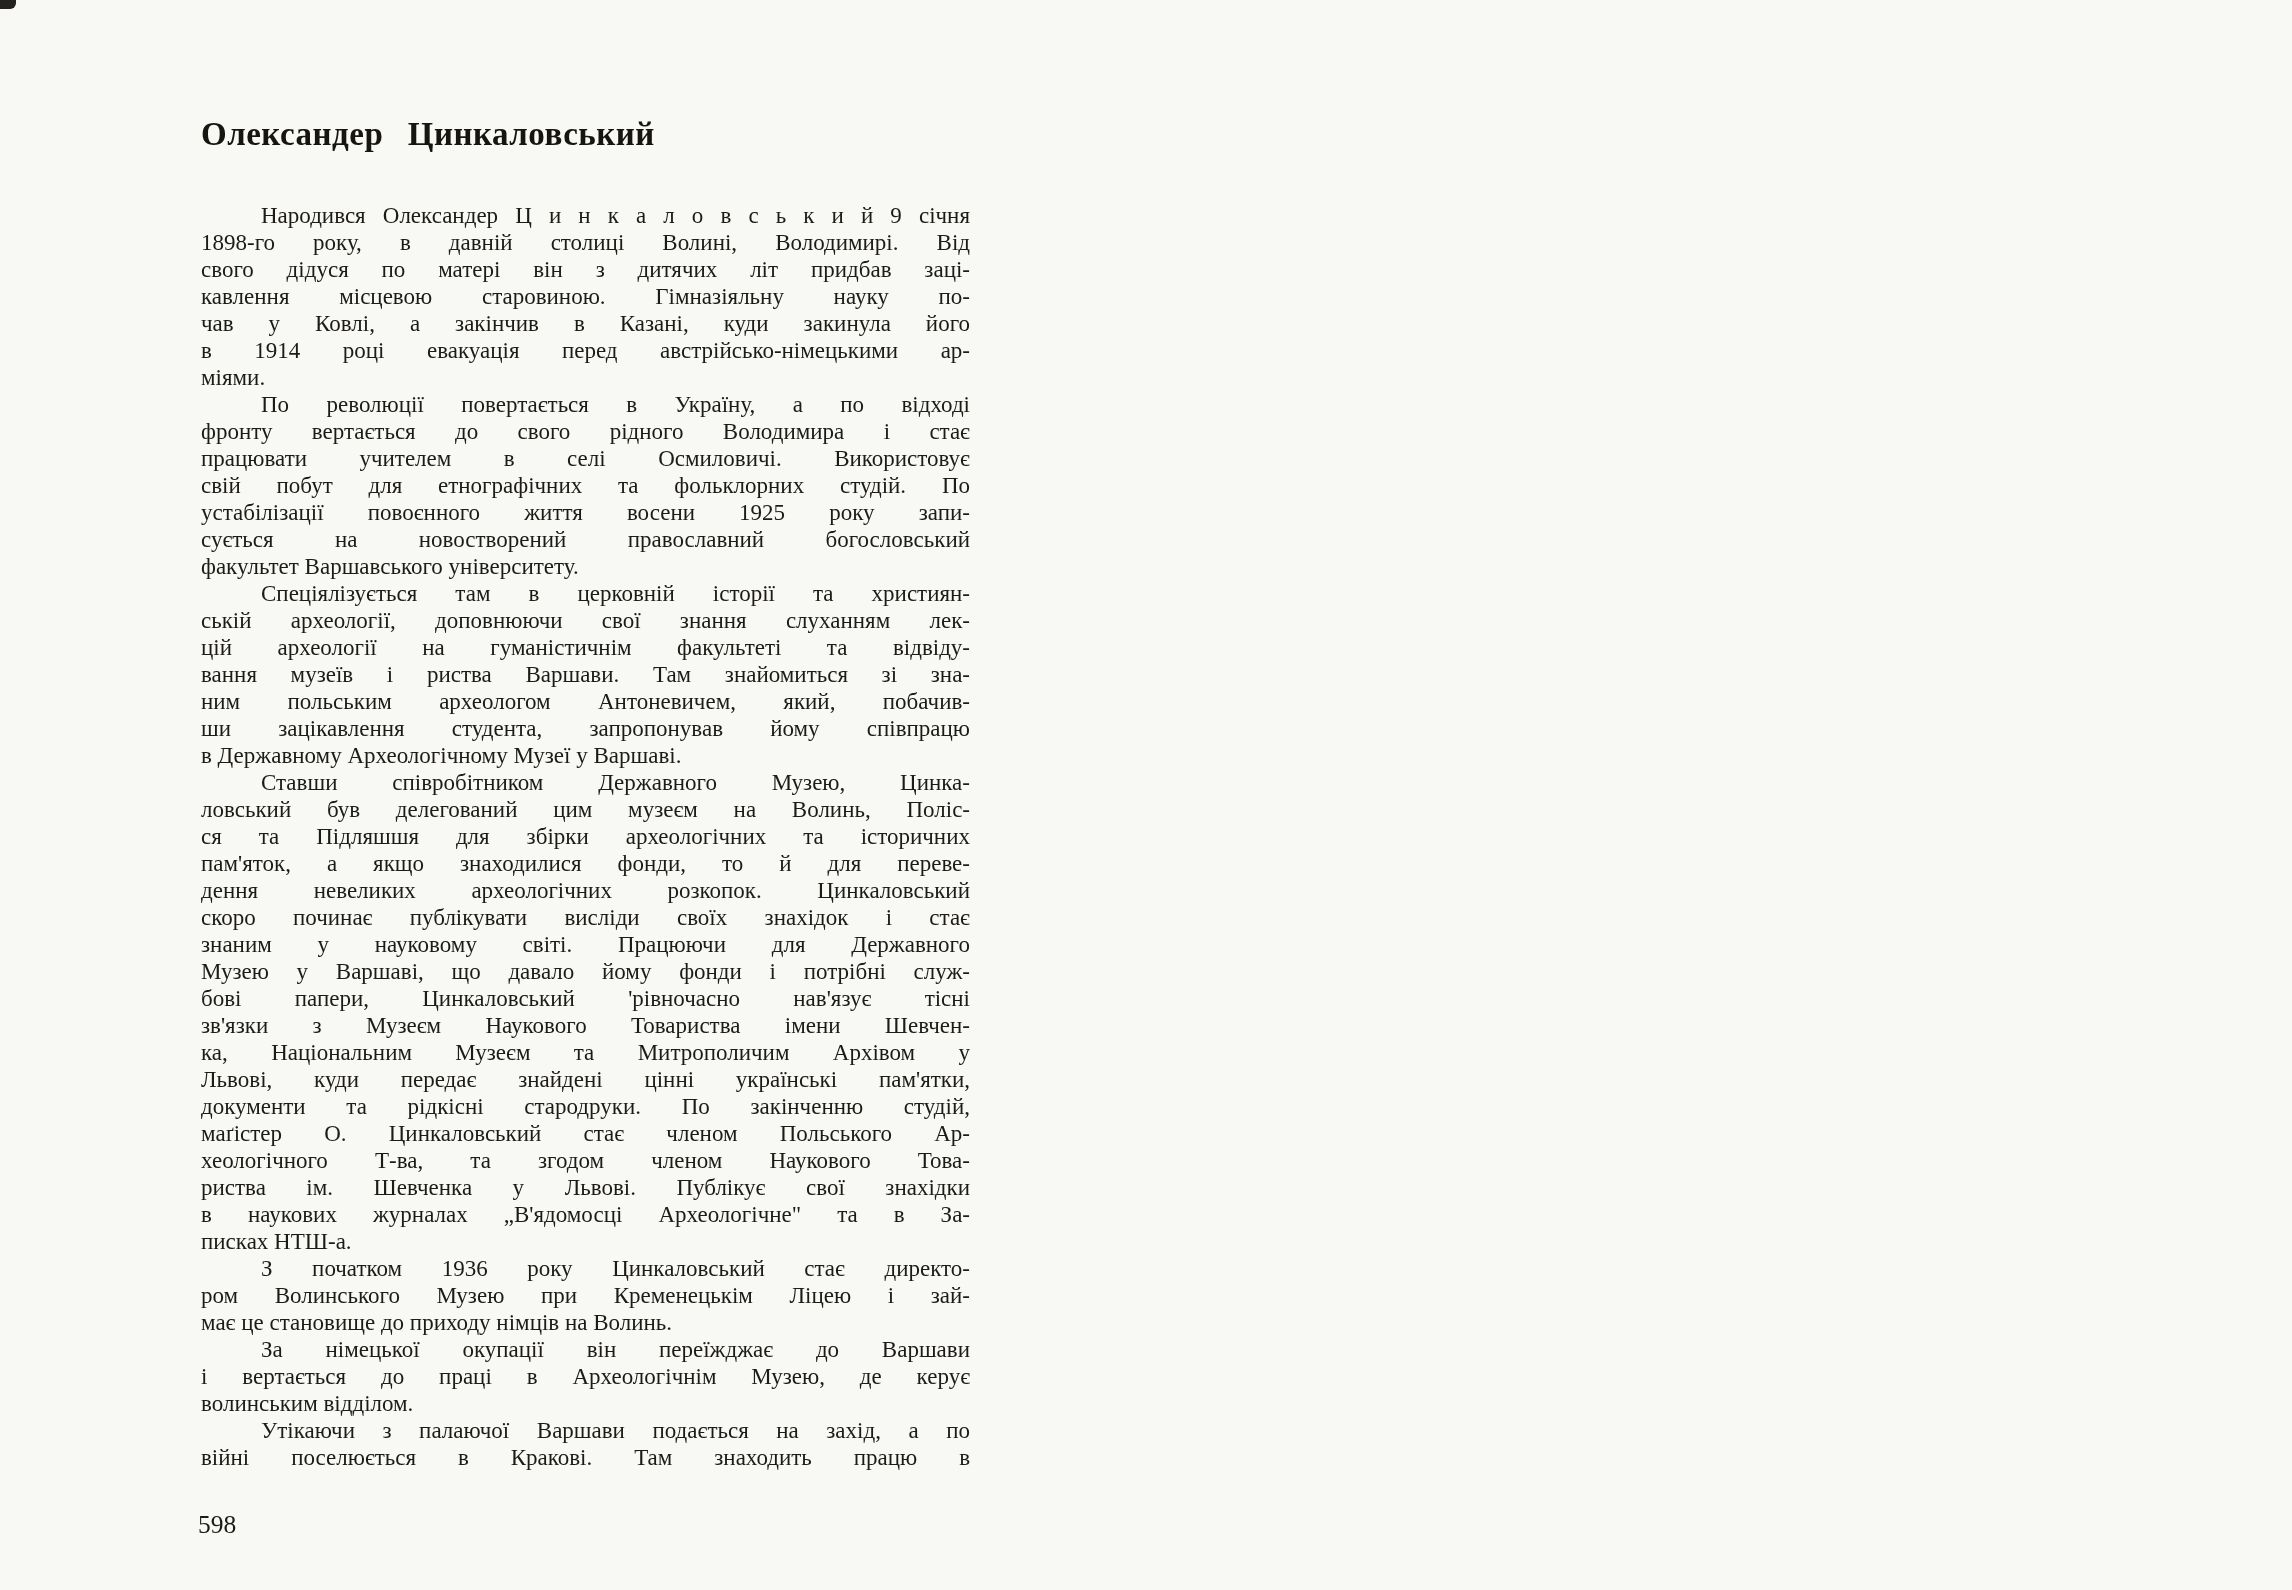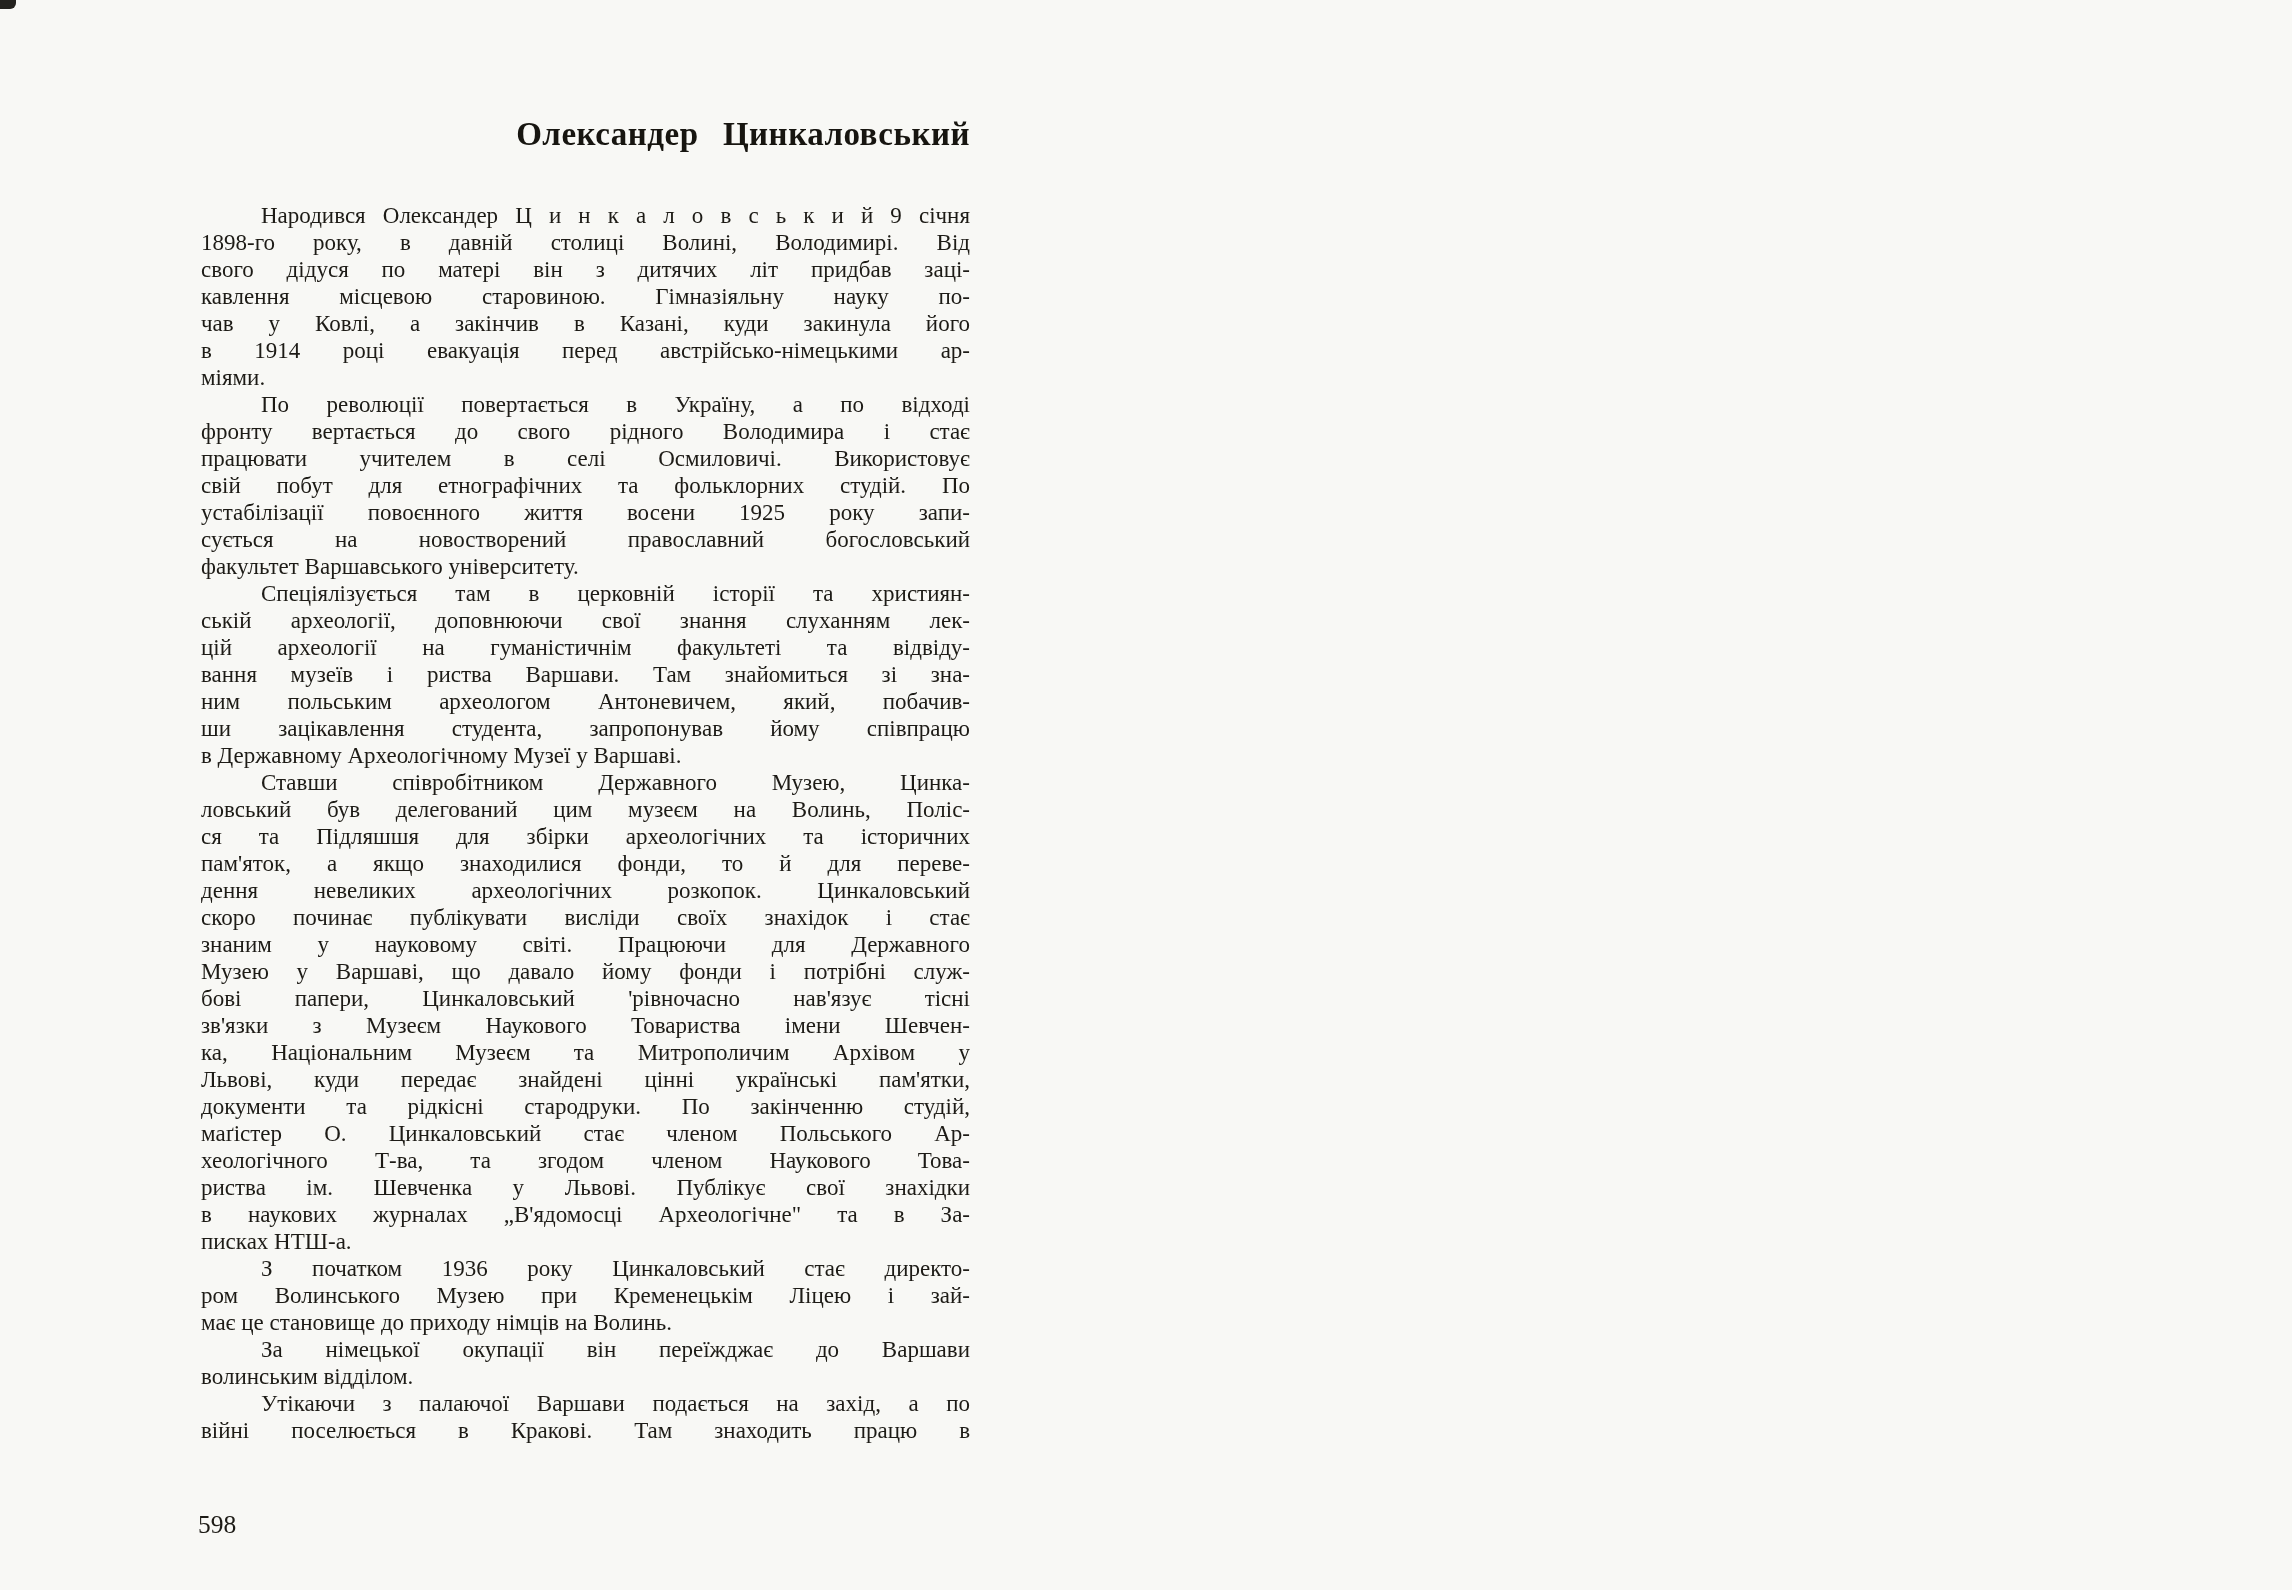--- a/index.html
+++ b/index.html
@@ -7,21 +7,21 @@
     width:2293px;height:1591px;position:relative;overflow:hidden;
     background:#f8f8f5;
     font-family:"Liberation Serif","DejaVu Serif",serif;
     color:#1d1b16;
   }
   .page{position:absolute;top:0;height:1591px;background:transparent;}
   #page-left{left:0;width:1147px;}
   #page-right{left:1147px;width:1146px;}
   .title{
     position:absolute;left:201px;top:116px;width:769px;
-    text-align:right;font-weight:bold;font-size:33px;
+    text-align:left;font-weight:bold;font-size:33px;
     word-spacing:15.7px;letter-spacing:0.5px;color:#171510;
   }
   .col{position:absolute;}
   #left-col{left:201px;top:202px;width:769px;font-size:23px;line-height:27px;}
   .line{text-align:justify;text-align-last:justify;}
   .line.short{text-align-last:left;}
   .para .line:first-child{text-indent:60px;}
   .pagenum{position:absolute;font-size:25.5px;color:#1d1b16;}
   #pagenum-left{left:198px;top:1462px;margin-top:48px;}
   .speck{position:absolute;background:#23221e;}
@@ -82,20 +82,21 @@
         <div class="line">в наукових журналах „В'ядомосці Археологічне" та в За-</div>
         <div class="line short">писках НТШ-а.</div>
       </div>
       <div class="para">
         <div class="line">З початком 1936 року Цинкаловський стає директо-</div>
         <div class="line">ром Волинського Музею при Кременецькім Ліцею і зай-</div>
         <div class="line short">має це становище до приходу німців на Волинь.</div>
       </div>
       <div class="para">
         <div class="line">За німецької окупації він переїжджає до Варшави</div>
+        <div class="line">і вертається до праці в Археологічнім Музею, де керує</div>
         <div class="line short">волинським відділом.</div>
       </div>
       <div class="para">
         <div class="line">Утікаючи з палаючої Варшави подається на захід, а по</div>
         <div class="line">війні поселюється в Кракові. Там знаходить працю в</div>
       </div>
     </div>
   <div class="pagenum" id="pagenum-left">598</div>
 </div>
 

